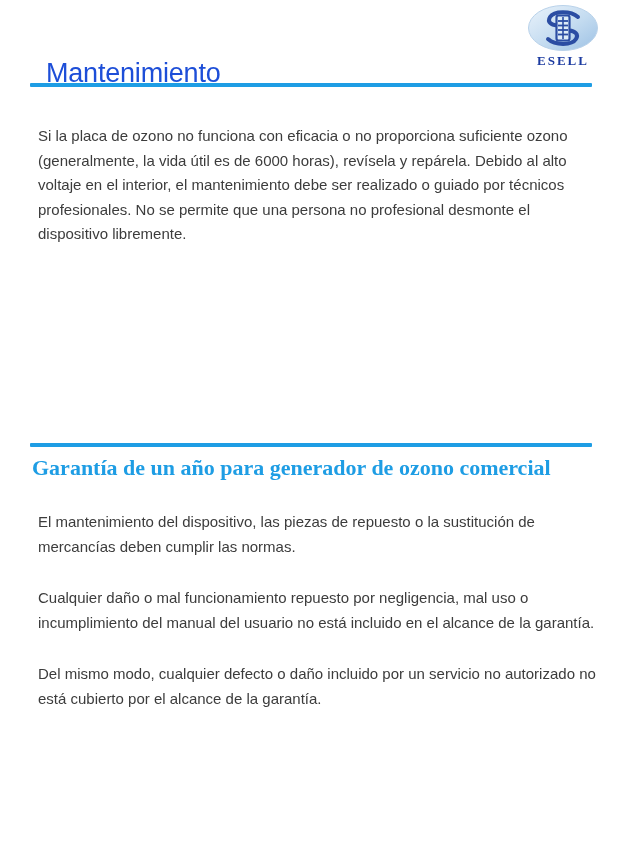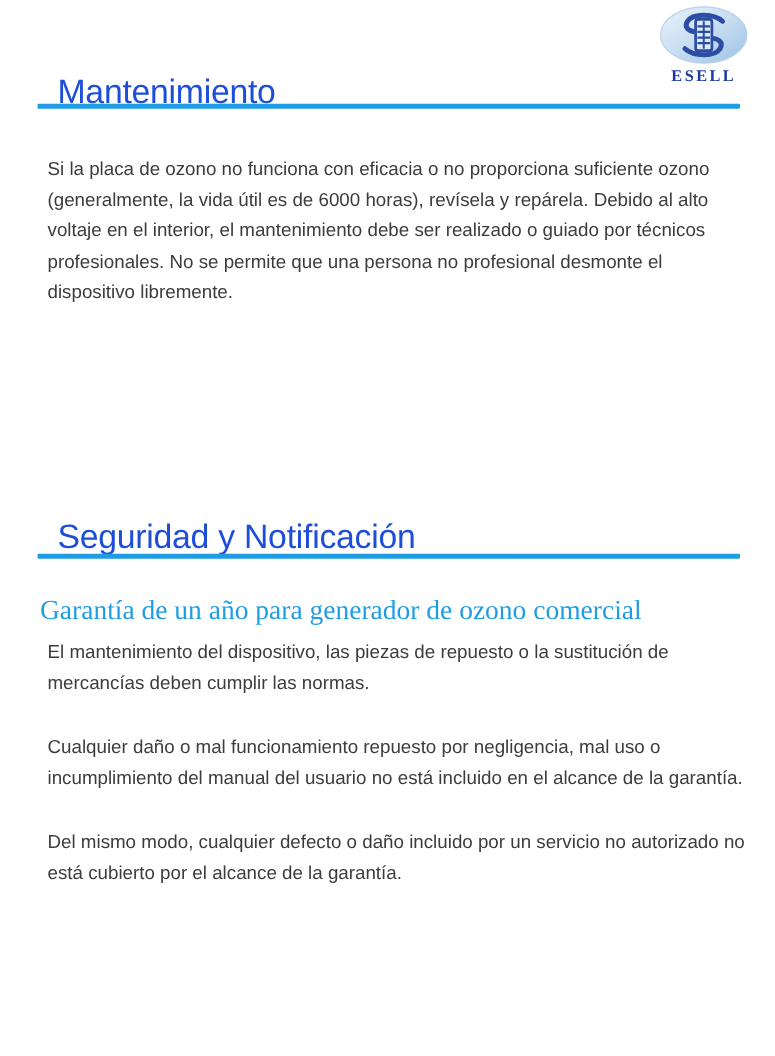--- a/index.html
+++ b/index.html
@@ -56,24 +56,24 @@
     height: 4px;
     background: #1e9de4;
     border-radius: 1px;
   }
   .rule-1 { top: 83px; }
   .rule-2 { top: 443px; }
 
   .subtitle {
     position: absolute;
     left: 32px;
-    top: 472px;
+    top: 452px;
     margin: 0;
     font-family: "Liberation Serif", serif;
-    font-weight: normal;
+    font-weight: bold;
     font-size: 22px;
     line-height: 32px;
     color: #1e9de4;
   }
 
   
   .body-copy {
     color: #3c3c3c;
     font-size: 15px;
   }
@@ -123,21 +123,20 @@
       <line x1="36" y1="13" x2="36" y2="35" stroke="#2b4da3" stroke-width="1.6"></line>
     </svg>
     <div class="logo-text">ESELL</div>
   </div>
 
   <h1 class="section-title title-maintenance">Mantenimiento</h1>
   <div class="rule rule-1"></div>
 
   <p class="body-copy para-maintenance">Si la placa de ozono no funciona con eficacia o no proporciona suficiente ozono (generalmente, la vida útil es de 6000 horas), revísela y repárela. Debido al alto voltaje en el interior, el mantenimiento debe ser realizado o guiado por técnicos profesionales. No se permite que una persona no profesional desmonte el dispositivo libremente.</p>
 
-  <h1 class="section-title title-safety">Seguridad y Notificación</h1>
   <div class="rule rule-2"></div>
 
   <h2 class="subtitle">Garantía de un año para generador de ozono comercial</h2>
 
   <div class="warranty body-copy">
     <p>El mantenimiento del dispositivo, las piezas de repuesto o la sustitución de mercancías deben cumplir las normas.</p>
     <p>Cualquier daño o mal funcionamiento repuesto por negligencia, mal uso o incumplimiento del manual del usuario no está incluido en el alcance de la garantía.</p>
     <p>Del mismo modo, cualquier defecto o daño incluido por un servicio no autorizado no está cubierto por el alcance de la garantía.</p>
   </div>
 

